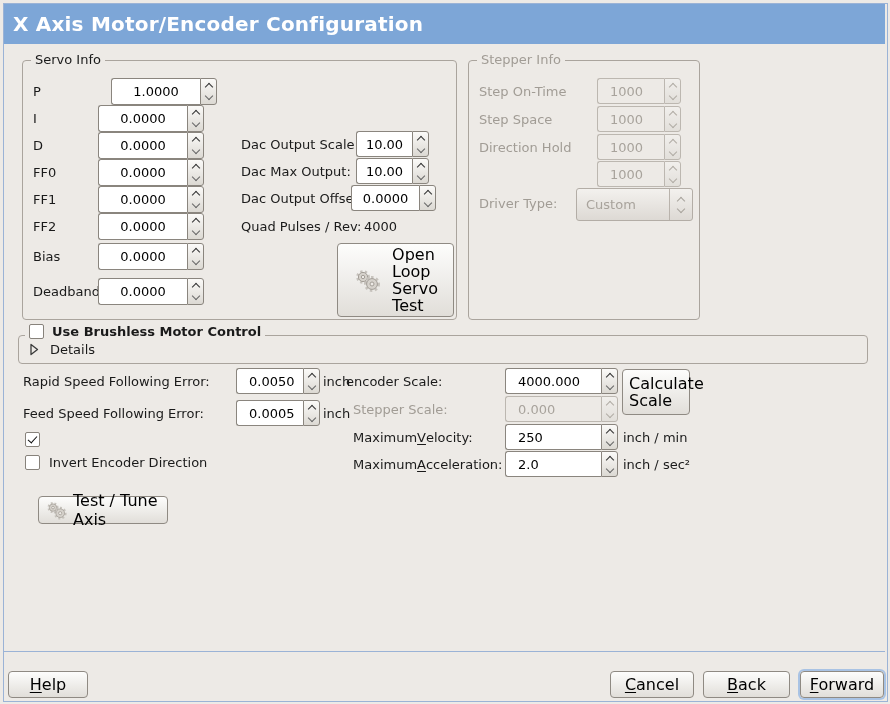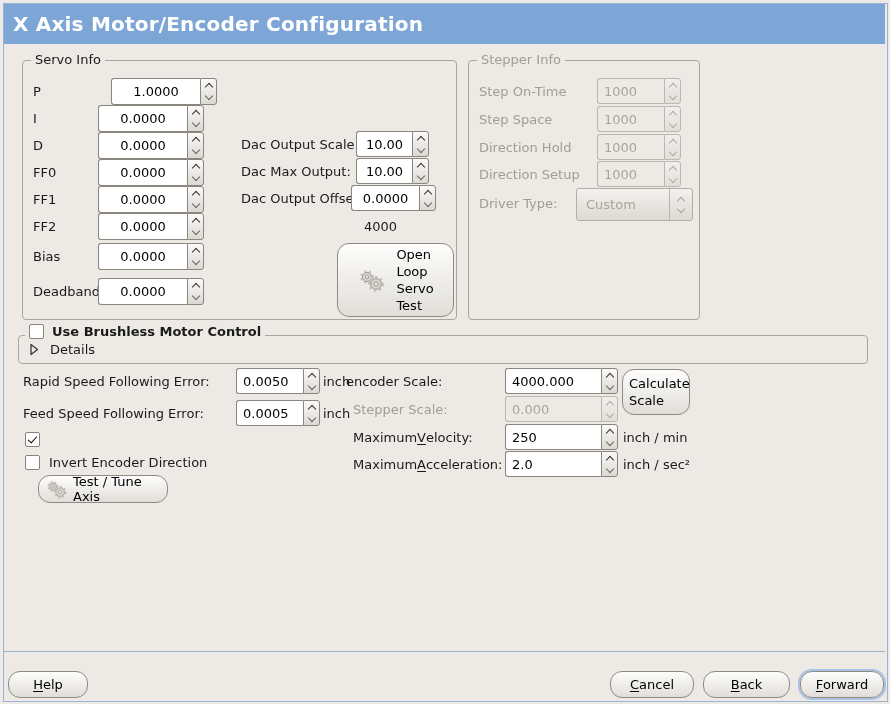--- a/index.html
+++ b/index.html
@@ -19,35 +19,35 @@
   
   .frame{border:1px solid #aaa49d;border-radius:4px;}
   .frame-title{position:absolute;top:-9px;left:8px;background:#edeae6;padding:0 4px;font-size:13px;}
   .frame-title.dis{color:#a19c95;}
   
   .lbl{display:flex;align-items:center;font-size:13px;color:#1a1a1a;}
   .lbl.dis{color:#a19c95;}
   
   .spinbox{display:flex;height:26px;}
   .entry{flex:1;background:#ffffff;border:1px solid #8a857e;border-right:none;border-radius:3px 0 0 3px;display:flex;align-items:center;justify-content:center;font-size:13px;color:#000;overflow:hidden;}
-  .entry.left{justify-content:flex-start;padding-left:6px;}
+  .entry.left{justify-content:flex-start;padding-left:12px;}
   .spin{width:15px;display:flex;flex-direction:column;border:1px solid #8a857e;border-radius:0 3px 3px 0;background:linear-gradient(#fbfaf8,#dcd9d3);}
   .spin .half{flex:1;display:flex;align-items:center;justify-content:center;}
   .chu{width:5px;height:5px;border-left:1.4px solid #333;border-top:1.4px solid #333;transform:rotate(45deg);margin-top:3px;}
   .chd{width:5px;height:5px;border-right:1.4px solid #666;border-bottom:1.4px solid #666;transform:rotate(45deg);margin-bottom:3px;}
   .spinbox.dis .entry{background:transparent;border-color:#bcb7b0;color:#a8a39c;}
   .spinbox.dis .spin{border-color:#bcb7b0;background:linear-gradient(#f1efec,#e2dfda);}
   .spinbox.dis .chu{border-color:#b1aca5;}
   .spinbox.dis .chd{border-color:#b1aca5;}
   
   .combo{display:flex;align-items:center;background:linear-gradient(#f3f1ee,#ddd9d4);border:1px solid #b3ada6;border-radius:3px;color:#a8a39c;}
   .combo .val{flex:1;padding-left:9px;}
   .combo .arrows{width:22px;align-self:stretch;border-left:1px solid #b9b3ac;display:flex;flex-direction:column;align-items:center;justify-content:center;}
   
-  .btn{background:linear-gradient(#fdfdfc,#e1ded9);border:1px solid #8f8a83;border-radius:12px;display:flex;align-items:center;justify-content:center;font-size:13px;color:#000;box-sizing:border-box;}
+  .btn{background:linear-gradient(#fdfdfc,#e1ded9);border:1px solid #8f8a83;border-radius:4px;display:flex;align-items:center;justify-content:center;font-size:16px;color:#000;box-sizing:border-box;}
   .btn.focus{box-shadow:0 0 0 2px #a9c3e4;}
   .multiline{white-space:pre-line;text-align:left;line-height:17px;}
   .mn{text-decoration:underline;text-underline-offset:2px;}
   
   .cb{width:15px;height:15px;background:#fff;border:1px solid #87827b;border-radius:2px;position:relative;box-sizing:border-box;}
   .cb.checked::after{content:"";position:absolute;left:3.5px;top:0.5px;width:4px;height:8px;border-right:1.8px solid #0e0e0e;border-bottom:1.8px solid #0e0e0e;transform:rotate(42deg);}
   .chip{background:#c9d8ee;border:1px solid #7d9cc4;border-radius:2px;padding:0 3px;height:20px;display:flex;align-items:center;}
   
   .expander{display:flex;align-items:center;gap:11px;}
   .gearwrap{display:flex;align-items:center;justify-content:center;}
@@ -200,20 +200,21 @@
     <div class="spin">
         <div class="half">
           <span class="chu"></span>
         </div>
         <div class="half">
           <span class="chd"></span>
         </div>
       </div>
   </div>
 
+  <div class="abs lbl" style="left:218px;top:152px;height:26px;">Quad Pulses / Rev:</div>
   <div class="abs lbl" style="left:341px;top:152px;height:26px;">4000</div>
 
   <div class="abs btn" style="left:314px;top:182px;width:117px;height:74px;gap:9px;">
     <span class="gearwrap">
       <svg width="30" height="30" viewBox="0 0 30 30">
         <circle cx="10" cy="12" r="5.6" fill="none" stroke="#c6c2bc" stroke-width="2.6" stroke-dasharray="2.2 2.4"></circle>
         <circle cx="10" cy="12" r="4.6" fill="#d6d2cc" stroke="#a39e97"></circle>
         <circle cx="10" cy="12" r="1.7" fill="#edeae6" stroke="#a39e97"></circle>
         <circle cx="19" cy="19" r="6.6" fill="none" stroke="#c6c2bc" stroke-width="2.8" stroke-dasharray="2.4 2.6"></circle>
         <circle cx="19" cy="19" r="5.4" fill="#d6d2cc" stroke="#a39e97"></circle>
@@ -262,21 +263,20 @@
     <div class="spin">
         <div class="half">
           <span class="chu"></span>
         </div>
         <div class="half">
           <span class="chd"></span>
         </div>
       </div>
   </div>
 
-  <div class="abs lbl dis" style="left:10px;top:100px;height:26px;">Direction Setup</div>
   <div class="abs spinbox dis" style="left:128px;top:100px;width:84px;height:26px;">
     <div class="entry left">1000</div>
     <div class="spin">
         <div class="half">
           <span class="chu"></span>
         </div>
         <div class="half">
           <span class="chd"></span>
         </div>
       </div>
@@ -402,21 +402,21 @@
 <div class="abs lbl" style="left:623px;top:451px;height:26px;">inch / sec²</div>
 
 <div class="abs" style="left:25px;top:432px;display:flex;align-items:center;gap:5px;">
   <span class="cb checked"></span>
 </div>
 <div class="abs" style="left:25px;top:455px;display:flex;align-items:center;gap:9px;">
   <span class="cb"></span>
   <span>Invert Encoder Direction</span>
 </div>
 
-<div class="abs btn" style="left:38px;top:475px;width:130px;height:28px;gap:4px;justify-content:flex-start;padding-left:6px;">
+<div class="abs btn" style="left:38px;top:496px;width:130px;height:28px;gap:4px;justify-content:flex-start;padding-left:6px;">
   <span class="gearwrap">
     <svg width="24" height="24" viewBox="0 0 30 30">
       <circle cx="10" cy="12" r="5.6" fill="none" stroke="#c6c2bc" stroke-width="2.6" stroke-dasharray="2.2 2.4"></circle>
       <circle cx="10" cy="12" r="4.6" fill="#d6d2cc" stroke="#a39e97"></circle>
       <circle cx="10" cy="12" r="1.7" fill="#edeae6" stroke="#a39e97"></circle>
       <circle cx="19" cy="19" r="6.6" fill="none" stroke="#c6c2bc" stroke-width="2.8" stroke-dasharray="2.4 2.6"></circle>
       <circle cx="19" cy="19" r="5.4" fill="#d6d2cc" stroke="#a39e97"></circle>
       <circle cx="19" cy="19" r="2" fill="#edeae6" stroke="#a39e97"></circle>
     </svg>
   </span>

